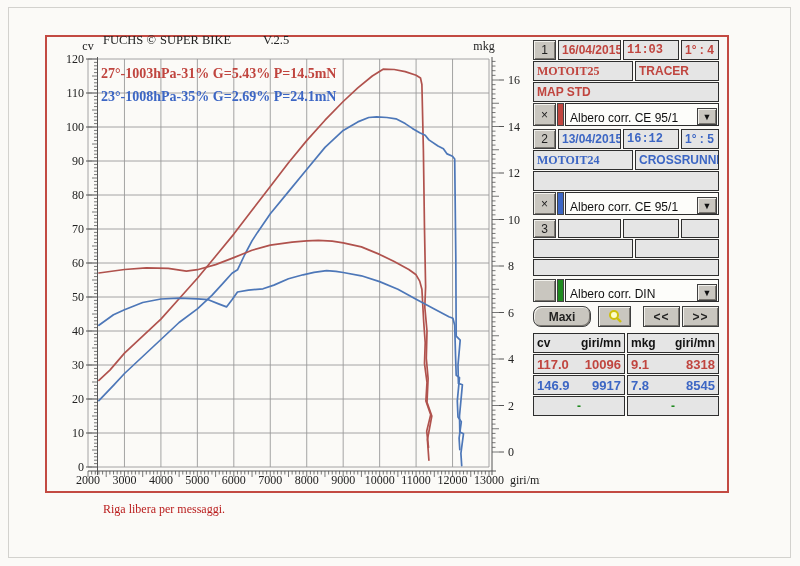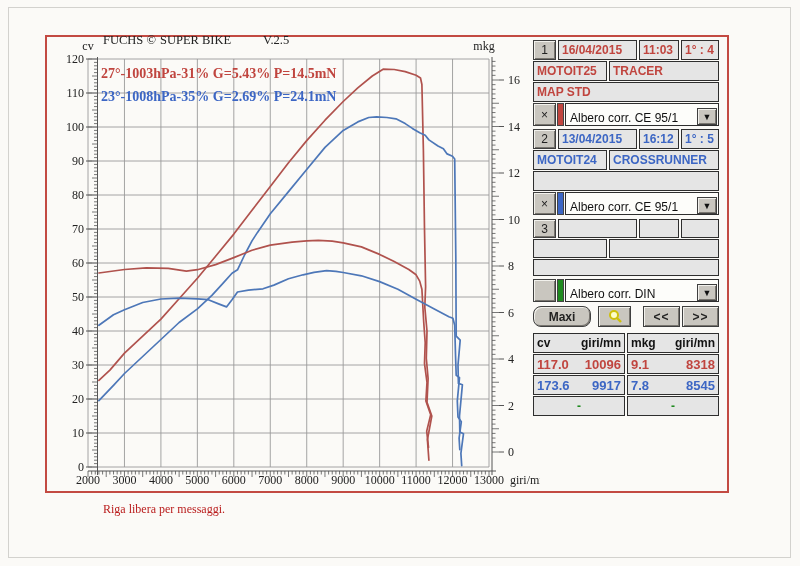--- a/index.html
+++ b/index.html
@@ -17,23 +17,23 @@
         font-size:12px;color:#b91c1c;}
   svg text{font-family:"Liberation Serif",serif;fill:#222;}
 
   
   .panel{position:absolute;left:533px;top:40px;width:186px;}
   .prow{display:flex;align-items:stretch;margin-bottom:1px;}
   .cell{background:#e5e5e5;border:1.5px solid #2e2e2e;box-sizing:border-box;
         font-size:12px;font-weight:bold;display:flex;align-items:center;
         padding:0 3px;white-space:nowrap;overflow:hidden;height:20px;}
   .grow{flex:1;}
-  .w40{width:40px;flex:none;}
+  .w40{width:56px;flex:none;font-family:Liberation Mono, monospace;}
   .w46{width:38px;flex:none;text-align:center;}
-  .w86{width:74px;flex:none;}
+  .w86{width:100px;flex:none;font-family:Liberation Serif, serif;}
   .gap{margin-right:2px;}
   .red{color:var(--ar);}
   .blue{color:var(--ab);}
   .green{color:var(--gr);}
   .b3{background:#c9c6bf;border:1px solid #3f3f3f;box-sizing:border-box;
       box-shadow:inset 1px 1px 0 #f2f1ec, inset -1px -1px 0 #78756f;
       font-family:"Liberation Sans",sans-serif;font-size:12px;color:#222;
       display:flex;align-items:center;justify-content:center;padding:0;cursor:pointer;}
   .idx{width:23px;height:20px;flex:none;}
   .stripe{width:7px;flex:none;margin:0 1px;border:1px solid #444;box-sizing:border-box;}
@@ -572,21 +572,21 @@
         <span>117.0</span>
         <span>10096</span>
       </div>
       <div class="cell grow red">
         <span>9.1</span>
         <span>8318</span>
       </div>
     </div>
     <div class="prow tnum">
       <div class="cell grow blue gap">
-        <span>173.6</span>
+        <span>146.9</span>
         <span>9917</span>
       </div>
       <div class="cell grow blue">
         <span>7.8</span>
         <span>8545</span>
       </div>
     </div>
     <div class="prow tdash">
       <div class="cell grow green gap">
         <span>-</span>

